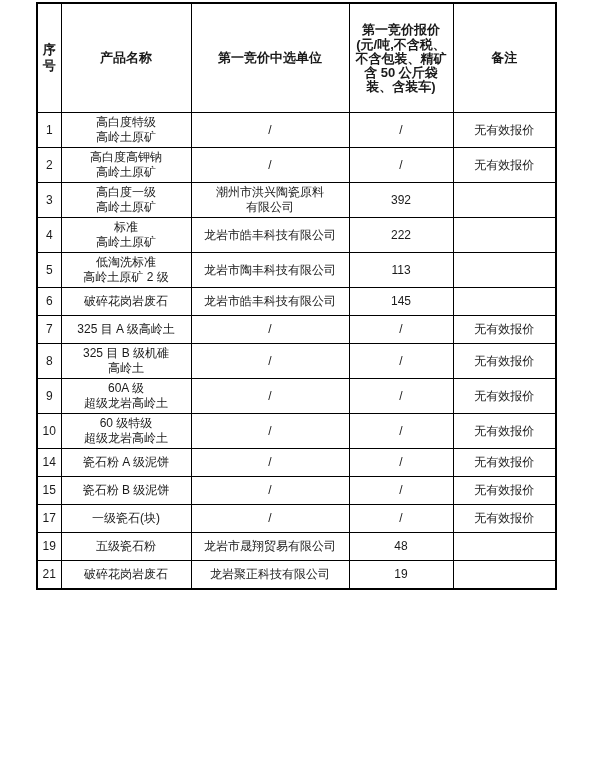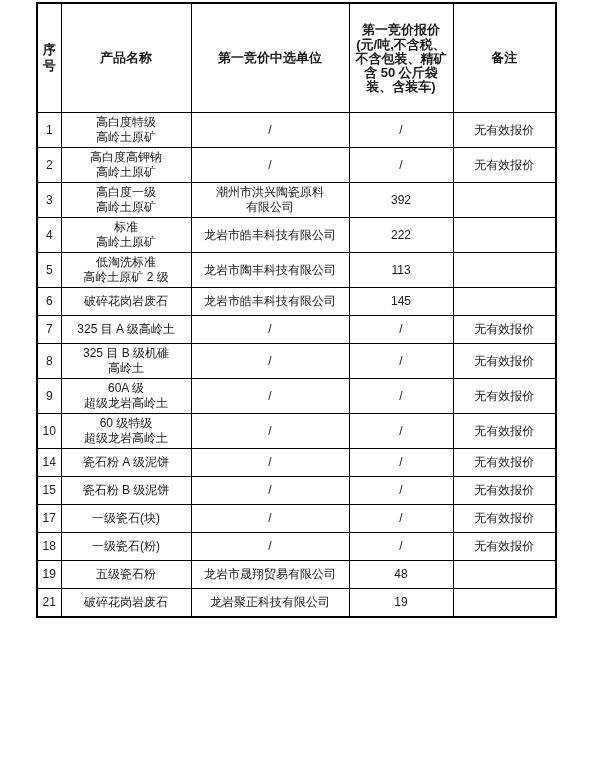--- a/index.html
+++ b/index.html
@@ -185,27 +185,20 @@
 
 
   <tr>
     <td>17</td>
     <td>一级瓷石(块)</td>
     <td>/</td>
     <td>/</td>
     <td>无有效报价</td>
   </tr>
 
-  <tr>
-    <td>18</td>
-    <td>一级瓷石(粉)</td>
-    <td>/</td>
-    <td>/</td>
-    <td>无有效报价</td>
-  </tr>
 
   <tr>
     <td>19</td>
     <td>五级瓷石粉</td>
     <td>龙岩市晟翔贸易有限公司</td>
     <td>48</td>
     <td></td>
   </tr>
 
 

